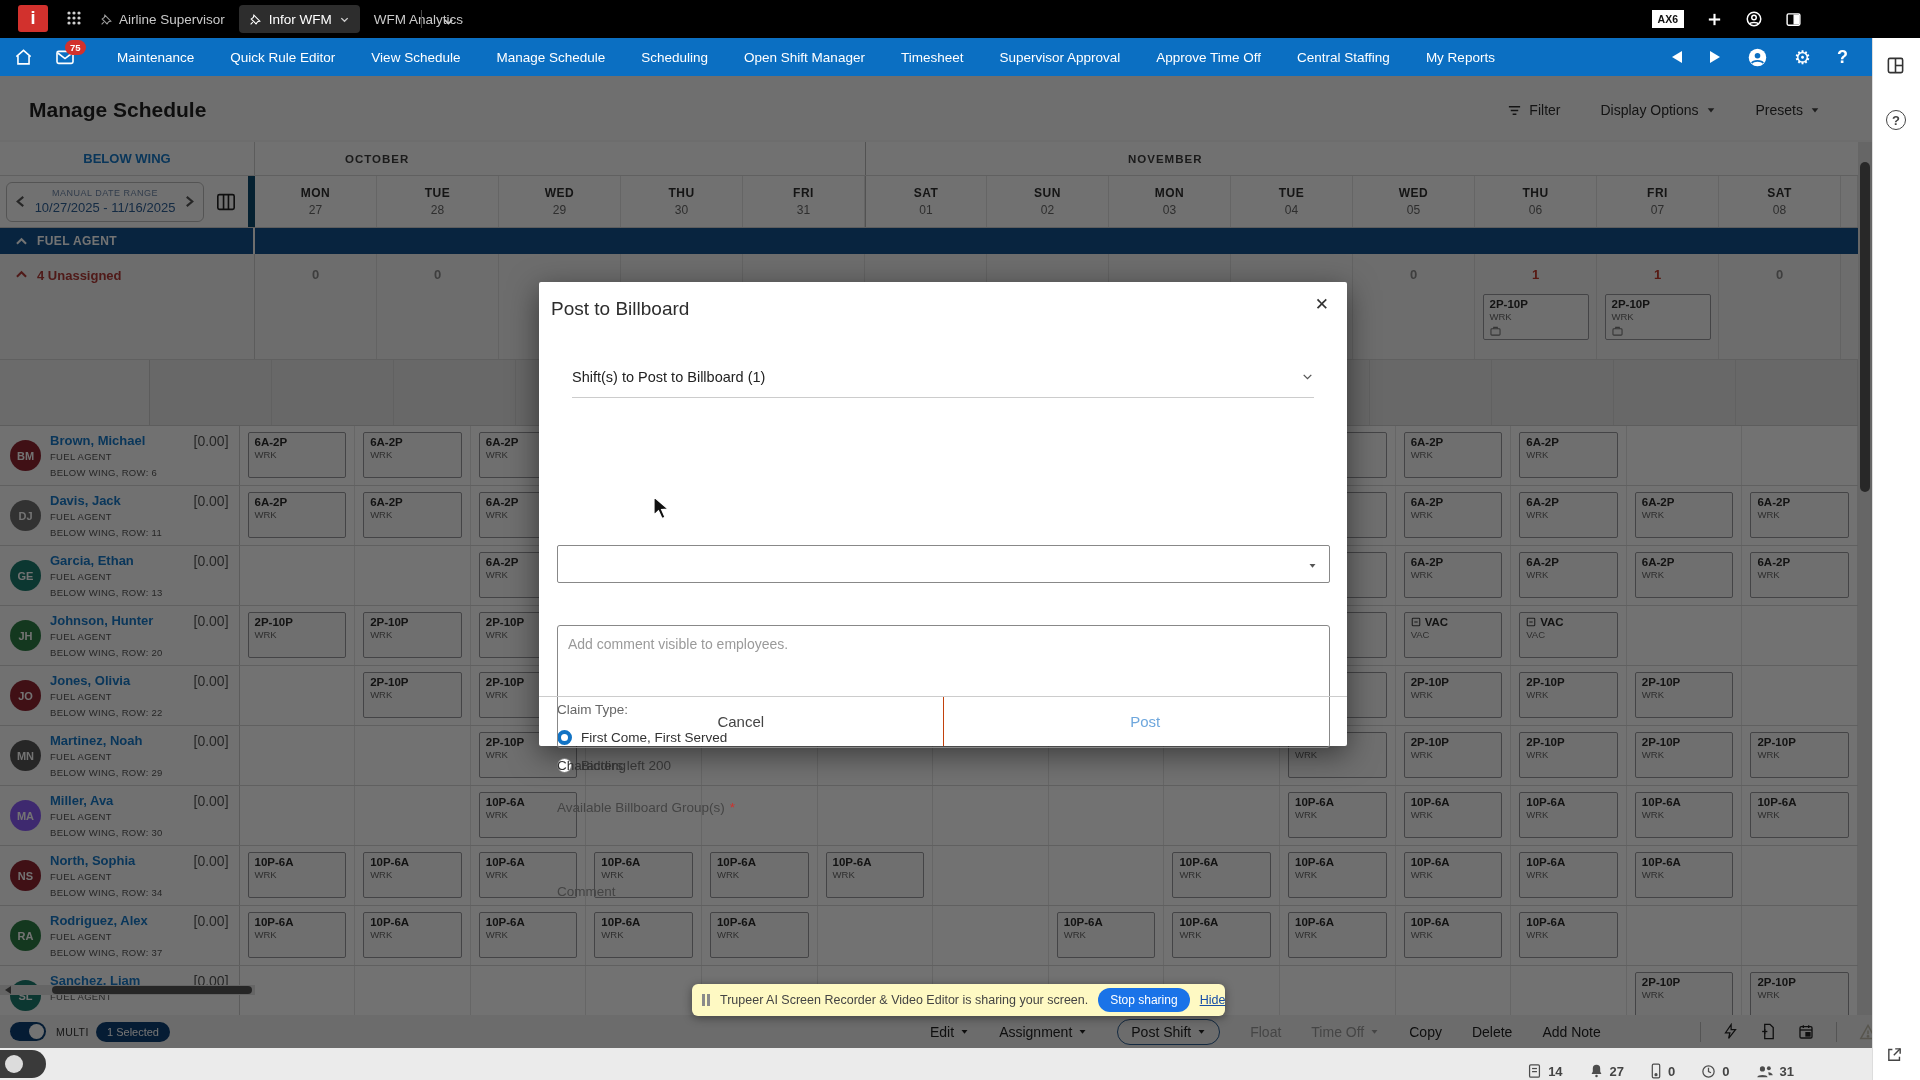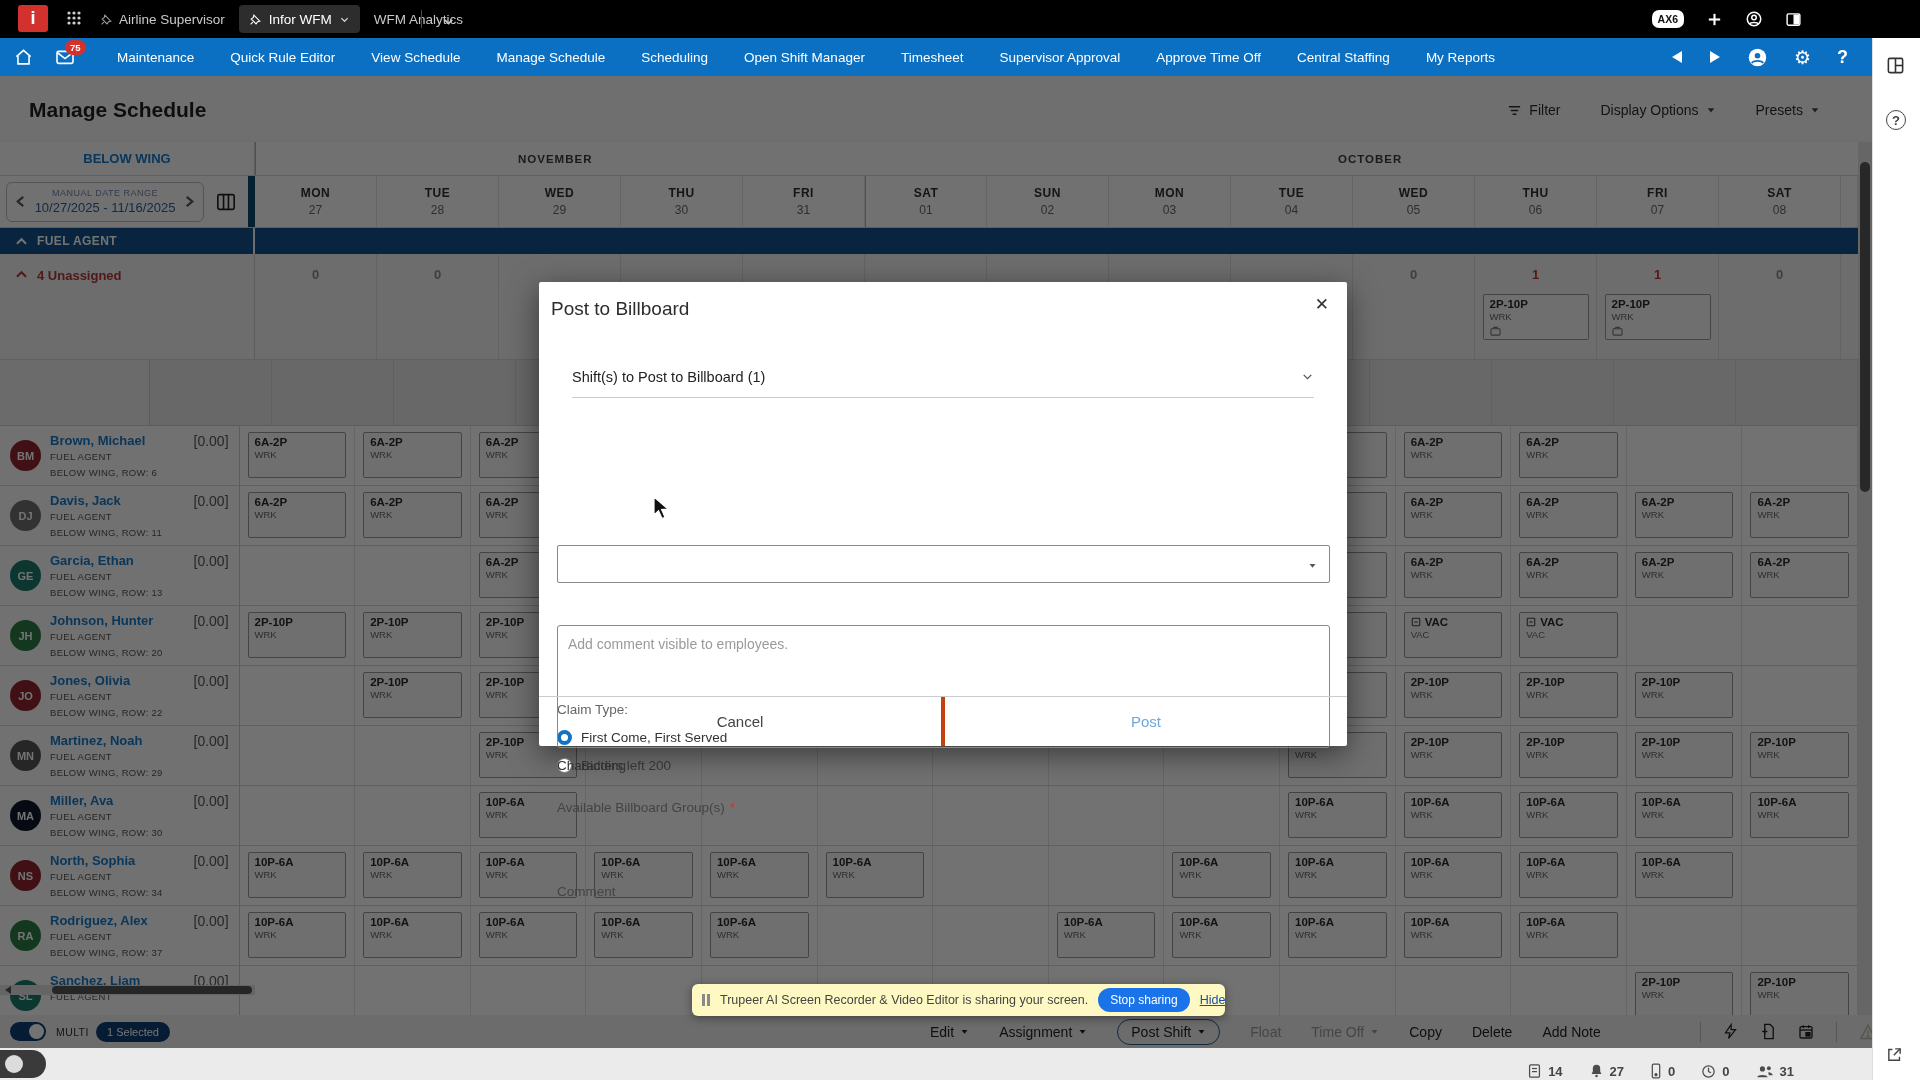--- a/index.html
+++ b/index.html
@@ -9,21 +9,21 @@
   
   .topbar{position:absolute;top:0;left:0;width:1920px;height:38px;background:#000;display:flex;align-items:center;z-index:6;}
   .logo{position:absolute;left:18px;top:5px;width:30px;height:27px;background:#d2312d;border-radius:3px;color:#fff;font-weight:bold;font-size:18px;display:flex;align-items:center;justify-content:center;}
   .grid9{position:absolute;left:66px;top:10px;}
   .appnav{position:absolute;left:100px;top:0;height:38px;display:flex;align-items:center;gap:14px;}
   .applink{color:#c9c9c9;font-size:13.5px;display:flex;align-items:center;gap:6px;}
   .apppill{background:#2d2d2d;border-radius:4px;height:28px;padding:0 10px;display:flex;align-items:center;gap:7px;color:#fff;font-size:13.5px;}
   .tb-divider{position:absolute;left:421px;top:10px;width:1px;height:18px;background:#4a4a4a;}
   .tb-caret{position:absolute;left:442px;top:15px;}
   .tb-right{position:absolute;right:118px;top:0;height:38px;display:flex;align-items:center;gap:22px;}
-  .envbadge{background:#fff;color:#111;font-size:10.5px;font-weight:bold;border-radius:7px;padding:3px 6px;}
+  .envbadge{background:#fff;color:#111;font-size:10.5px;font-weight:bold;border-radius:0;padding:3px 6px;}
   .tb-ic{color:#fff;display:inline-flex;}
 
   
   .navbar{position:absolute;top:38px;left:0;width:1872px;height:38px;background:#0b6fc2;display:flex;align-items:center;color:#fff;z-index:6;}
   .nav-home{margin-left:14px;display:inline-flex;color:#fff;}
   .nav-mail{margin-left:22px;position:relative;display:inline-flex;color:#fff;}
   .mailbadge{position:absolute;top:-9px;left:10px;background:#d2312d;color:#fff;border-radius:9px;font-size:9.5px;font-weight:bold;padding:2px 5px;}
   .nav-items{display:flex;gap:36px;margin-left:42px;white-space:nowrap;overflow:hidden;max-width:1380px;}
   .nav-item{font-size:13.5px;font-weight:500;color:#fff;cursor:pointer;}
   .nav-right{position:absolute;right:24px;display:flex;align-items:center;gap:26px;color:#fff;}
@@ -118,21 +118,21 @@
   .m-radio-row{position:absolute;left:18px;display:flex;align-items:center;gap:9px;font-size:13.5px;color:#333;}
   .radio{width:15px;height:15px;border-radius:50%;border:1px solid #777;background:#fff;}
   .radio.sel{border:4.5px solid #1273c4;}
   .req{color:#d0312d;margin-left:5px;font-size:13.5px;}
   .m-select{position:absolute;left:18px;top:263px;width:773px;height:38px;border:1px solid #888;border-radius:2px;background:#fff;}
   .m-select .sel-caret{position:absolute;right:12px;top:15px;}
   .m-textarea{position:absolute;left:18px;top:343px;width:773px;height:123px;border:1px solid #888;border-radius:3px;padding:10px;font-size:14px;color:#9a9a9a;}
   .m-chars{position:absolute;left:18px;top:476px;font-size:13.5px;color:#333;}
   .m-footer{position:absolute;left:0;bottom:0;width:808px;height:50px;border-top:1px solid #ccc;display:flex;}
   .m-footbtn{flex:1;display:flex;align-items:center;justify-content:center;font-size:15px;cursor:pointer;}
-  .m-cancel{color:#444;border-right:4px solid #c2410c;}
+  .m-cancel{color:#444;border-right:1px solid #c2410c;}
   .m-post{color:#6ea7dd;}
 
   
   .toast{position:absolute;left:692px;top:984px;width:533px;height:32px;background:#fef9c3;border-radius:6px;box-shadow:0 2px 10px rgba(0,0,0,.4);display:flex;align-items:center;padding:0 10px;gap:10px;z-index:35;}
   .pauseic{display:flex;gap:2px;}
   .pauseic i{width:3px;height:12px;background:#8a8a8a;display:block;}
   .toast-msg{font-size:12.5px;color:#444;white-space:nowrap;}
   .stopbtn{background:#1a73e8;color:#fff;font-size:12px;border-radius:13px;padding:5px 12px;white-space:nowrap;}
   .hidelink{color:#174ea6;font-size:12.5px;text-decoration:underline;}
 
@@ -297,25 +297,25 @@
               <polygon points="2,4 10,4 6,9" fill="#444"></polygon>
             </svg>
           </span>
       </span>
     </div>
   </div>
 
   <div class="schedule">
     <div class="mrow">
       <div class="mleft">BELOW WING</div>
+      <div class="msec oct" style="width:610px;padding-left:90px;">
+          <span>OCTOBER</span>
+        </div>
       <div class="msec nov" style="width:993px;padding-left:262px;">
           <span>NOVEMBER</span>
-        </div>
-      <div class="msec oct" style="width:610px;padding-left:90px;">
-          <span>OCTOBER</span>
         </div>
     </div>
     <div class="drow">
       <div class="dleft">
         <div class="daterange">
           <span class="icon">
               <svg width="11" height="13" viewBox="0 0 12 14" fill="none" stroke="#555" stroke-width="2.4">
                 <polyline points="9,2 3,7 9,12"></polyline>
               </svg>
             </span>
@@ -820,21 +820,21 @@
           </div>
           <div class="ecell">
             <div class="chip">
               <div class="code">2P-10P</div>
               <div class="sub">WRK</div>
             </div>
           </div>
         </div>
         <div class="erow">
           <div class="ecard">
-            <div class="avatar" style="background: #0f172a;">MA</div>
+            <div class="avatar" style="background: #8b5cf6;">MA</div>
             <div class="ename">Miller, Ava</div>
             <div class="erole">FUEL AGENT</div>
             <div class="eloc">BELOW WING, ROW: 30</div>
             <div class="ehours">[0.00]</div>
           </div>
           <div class="ecell"></div>
           <div class="ecell"></div>
           <div class="ecell">
             <div class="chip">
               <div class="code">10P-6A</div>

